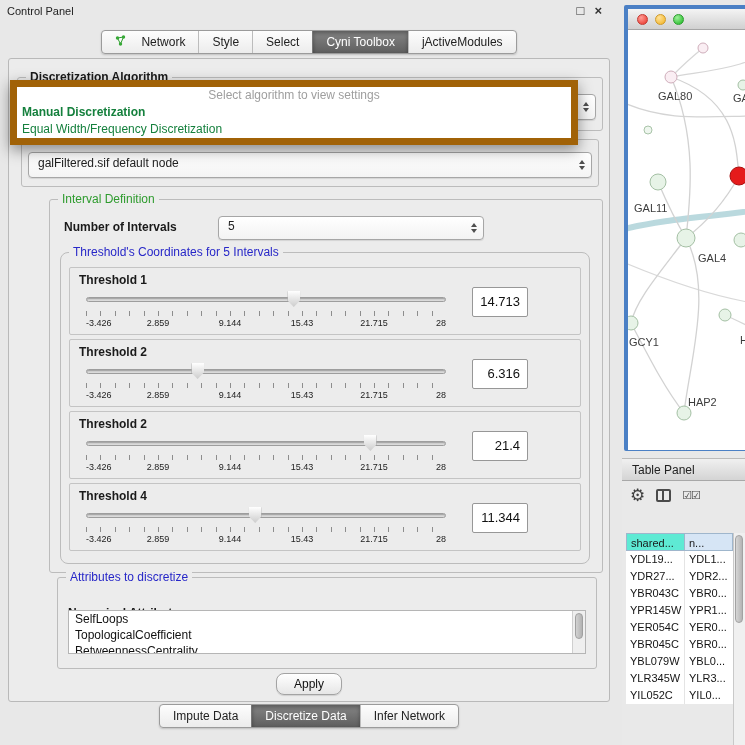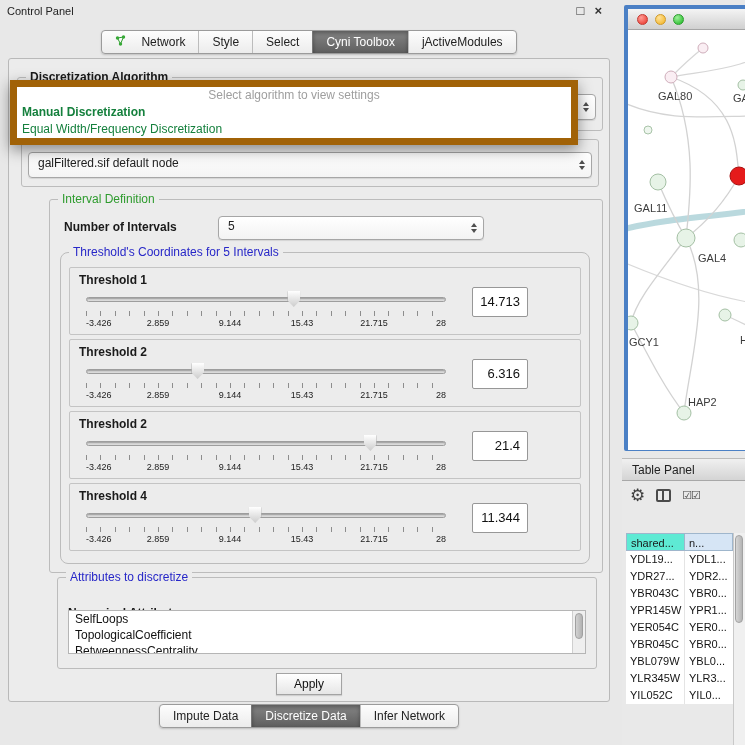--- a/index.html
+++ b/index.html
@@ -83,21 +83,21 @@
   .attrs-label { position:absolute; left:10px; top:28px; font-weight:bold; font-size:12px; }
   .listbox { position:absolute; left:10px; right:10px; top:32px; height:44px; background:#fff;
              border:1px solid #b5b5b5; overflow:hidden; }
   .list-item { height:16px; line-height:16px; font-size:12px; padding-left:6px; color:#111; }
   .list-scrollbar { position:absolute; right:0; top:0; bottom:0; width:13px; background:#efefef;
                     border-left:1px solid #cfcfcf; }
   .list-thumb { position:absolute; left:2px; top:2px; width:8px; height:26px; border-radius:4px;
                 background:linear-gradient(90deg,#d2d2d2,#b2b2b2); border:1px solid #a0a0a0; }
 
   .apply-btn { position:absolute; left:50%; transform:translateX(-50%); top:614px; width:66px; height:22px;
-               background:linear-gradient(#ffffff,#e6e6e6); border:1px solid #a3a3a3; border-radius:0;
+               background:linear-gradient(#ffffff,#e6e6e6); border:1px solid #a3a3a3; border-radius:8px;
                font-size:12px; font-family:inherit; color:#111; box-shadow:0 1px 1px rgba(0,0,0,.12); }
 
   .algo-popup { position:absolute; left:10px; top:80px; width:568px; background:#fff;
                 border:7px solid #a16207; box-shadow:0 5px 14px rgba(0,0,0,.42); z-index:40; }
   .popup-row { height:17px; line-height:17px; font-size:12px; padding:0 5px; color:#15803d; white-space:nowrap; }
   .popup-row.placeholder { color:#9e9e9e; text-align:center; }
   .popup-row.bold { font-weight:bold; }
 
   
   .net-window { position:absolute; left:624px; top:5px; width:250px; height:446px;

